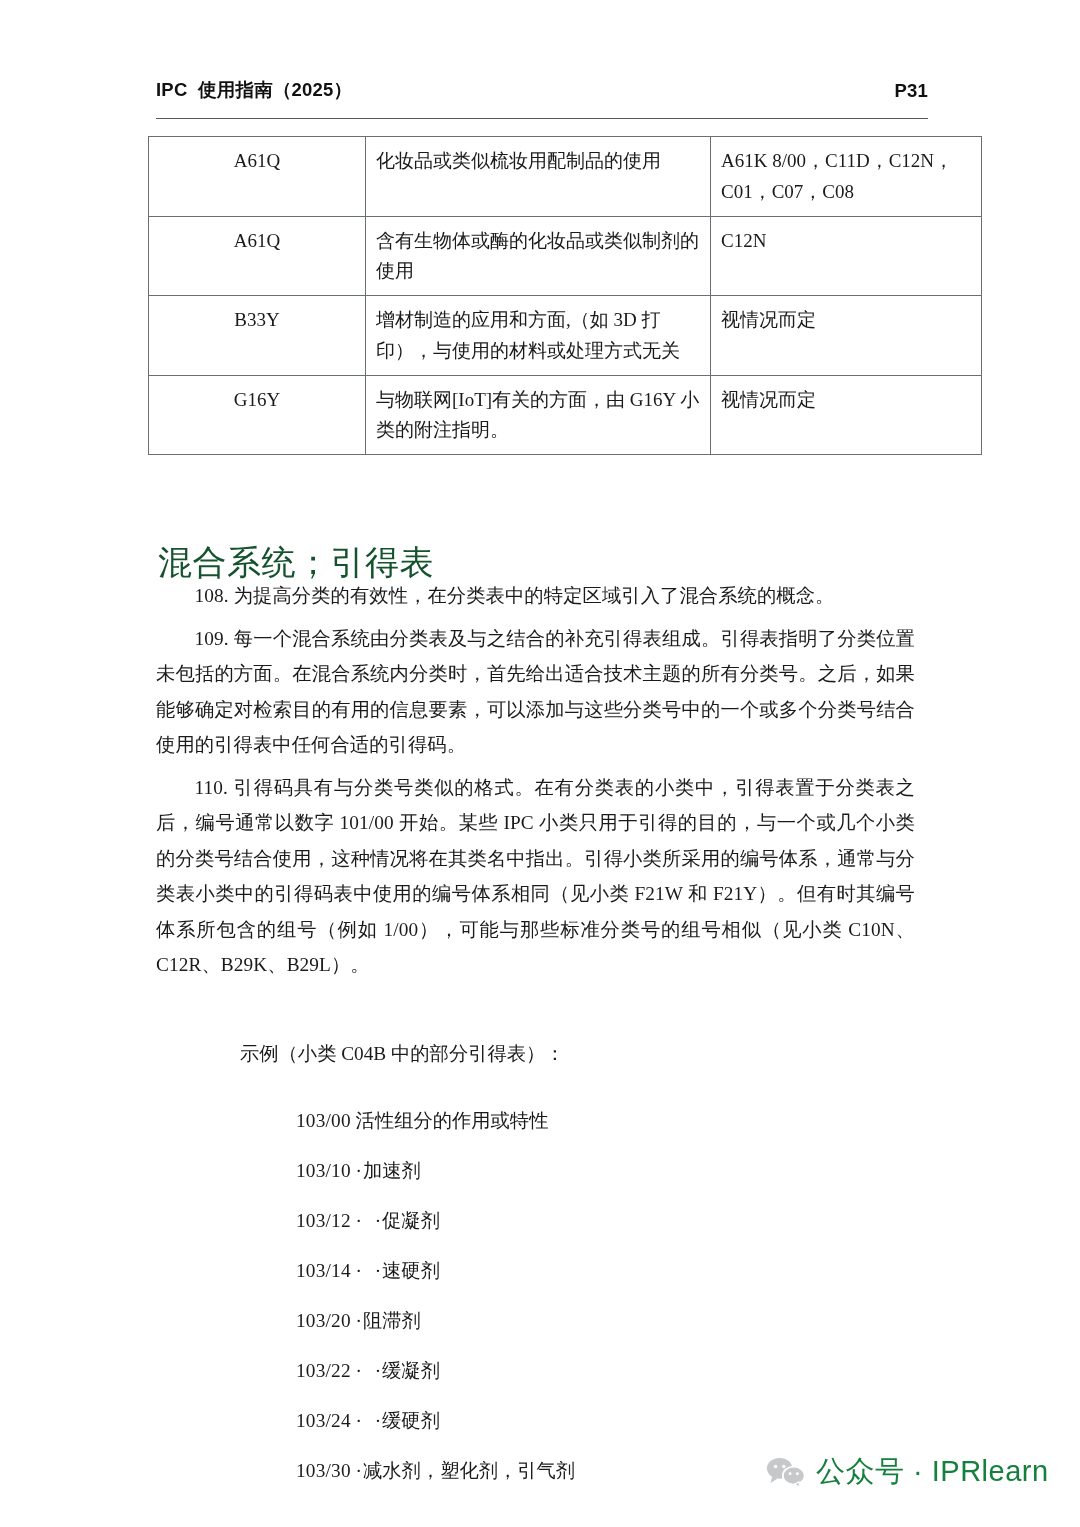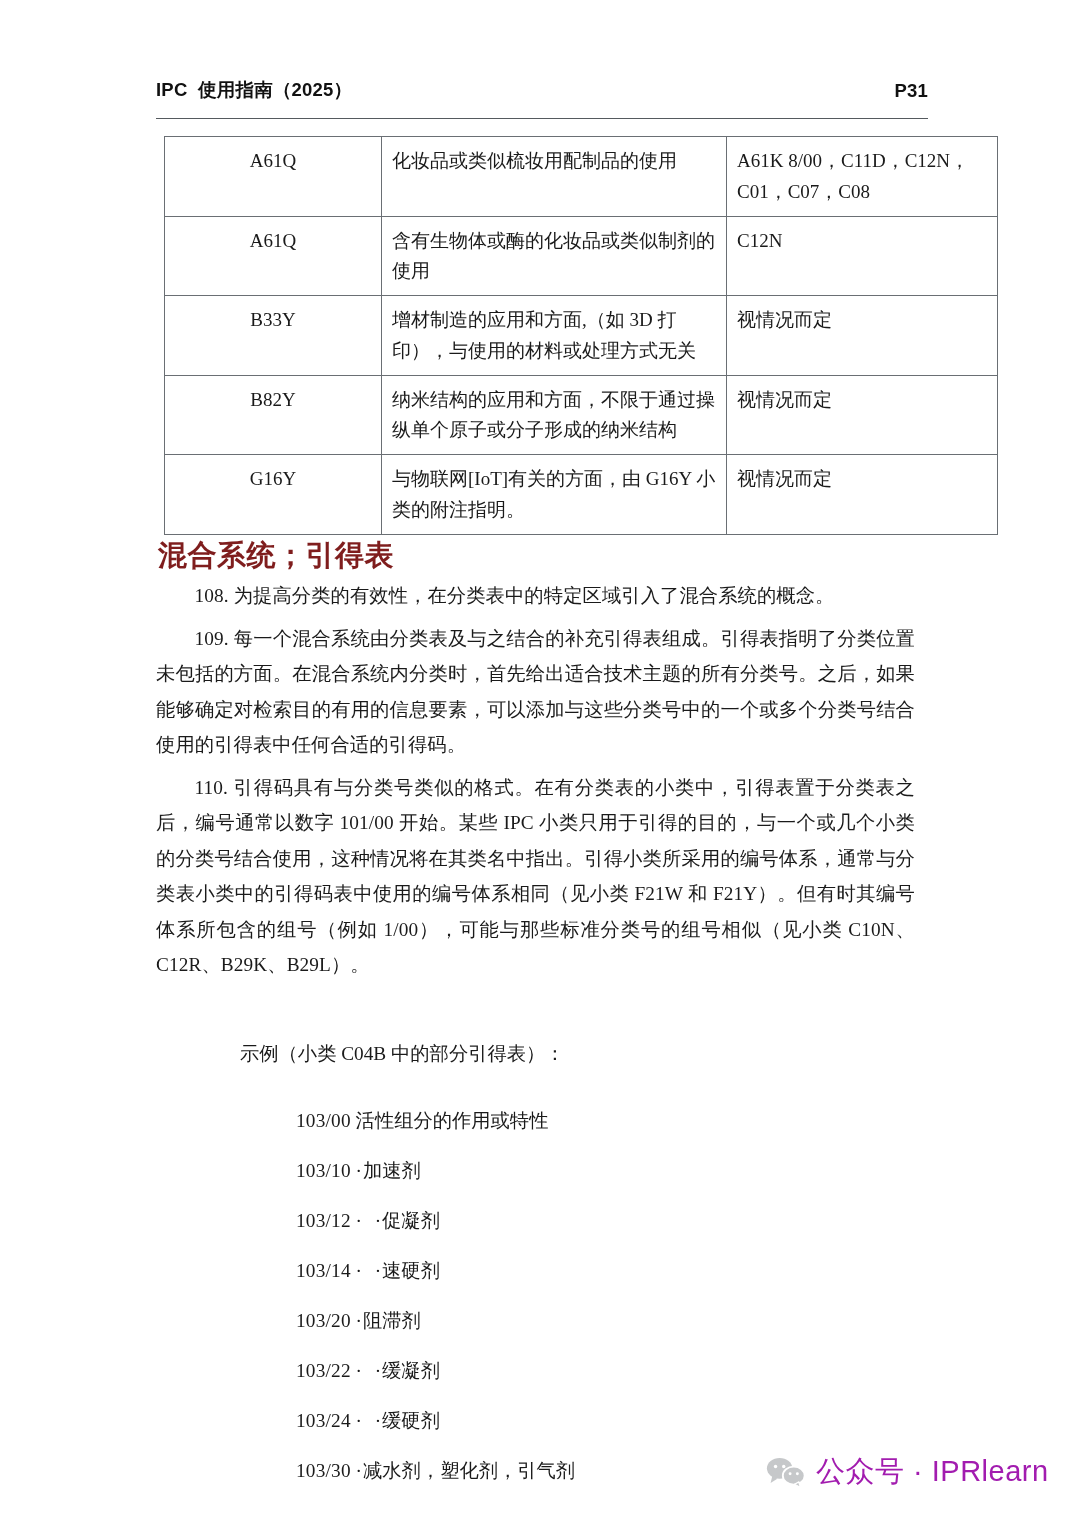--- a/index.html
+++ b/index.html
@@ -48,21 +48,21 @@
     left: 156px;
     top: 118px;
     width: 772px;
     height: 0;
     border-top: 1.6px solid #555a5e;
   }
 
   
   .tbl {
     position: absolute;
-    left: 164px;
+    left: 148px;
     top: 136px;
     width: 770px;
     border-collapse: collapse;
     table-layout: fixed;
   }
   .tbl td {
     border: 1px solid #6a6f74;
     vertical-align: top;
     padding: 9px 10px 8px 10px;
     font-size: 19px;
@@ -81,24 +81,24 @@
   .tbl tr.h3 td { height: 53px; margin-left: 16px; }
   .tbl tr.h4 td { height: 45px; }
   .tbl tr.h5 td { height: 54px; }
 
   
   .sec-head {
     position: absolute;
     left: 158px;
     top: 512px;
     font-family: "Liberation Sans", "DejaVu Sans", sans-serif;
-    font-size: 29px;
-    font-weight: 700;
+    font-size: 34px;
+    font-weight: 400;
     letter-spacing: 0.5px;
-    color: #7f1d1d;
+    color: #14532d;
   }
 
   
   .body-col {
     position: absolute;
     left: 156px;
     top: 578px;
     width: 776px;
   }
   p.para {
@@ -150,21 +150,21 @@
     display: flex;
     align-items: center;
     gap: 10px;
     color: #c6c8ca;
     user-select: none;
   }
   .watermark .wm-text {
     font-family: "Liberation Sans", "DejaVu Sans", sans-serif;
     font-size: 29px;
     font-weight: 400;
-    color: #a21caf;
+    color: #15803d;
     letter-spacing: 0.5px;
     white-space: pre;
   }
   .wm-logo { width: 40px; height: 32px; display: block; }
 </style>
 </head>
 <body>
 
 <div class="page">
 
@@ -182,25 +182,20 @@
         <td class="c3">A61K 8/00，C11D，C12N，C01，C07，C08</td>
       </tr>
       <tr class="h2">
         <td class="c1">A61Q</td>
         <td class="c2">含有生物体或酶的化妆品或类似制剂的使用</td>
         <td class="c3">C12N</td>
       </tr>
       <tr class="h3">
         <td class="c1">B33Y</td>
         <td class="c2">增材制造的应用和方面,（如 3D 打印），与使用的材料或处理方式无关</td>
-        <td class="c3">视情况而定</td>
-      </tr>
-      <tr class="h4">
-        <td class="c1">B82Y</td>
-        <td class="c2">纳米结构的应用和方面，不限于通过操纵单个原子或分子形成的纳米结构</td>
         <td class="c3">视情况而定</td>
       </tr>
       <tr class="h5">
         <td class="c1">G16Y</td>
         <td class="c2">与物联网[IoT]有关的方面，由 G16Y 小类的附注指明。</td>
         <td class="c3">视情况而定</td>
       </tr>
     </tbody>
   </table>
 

